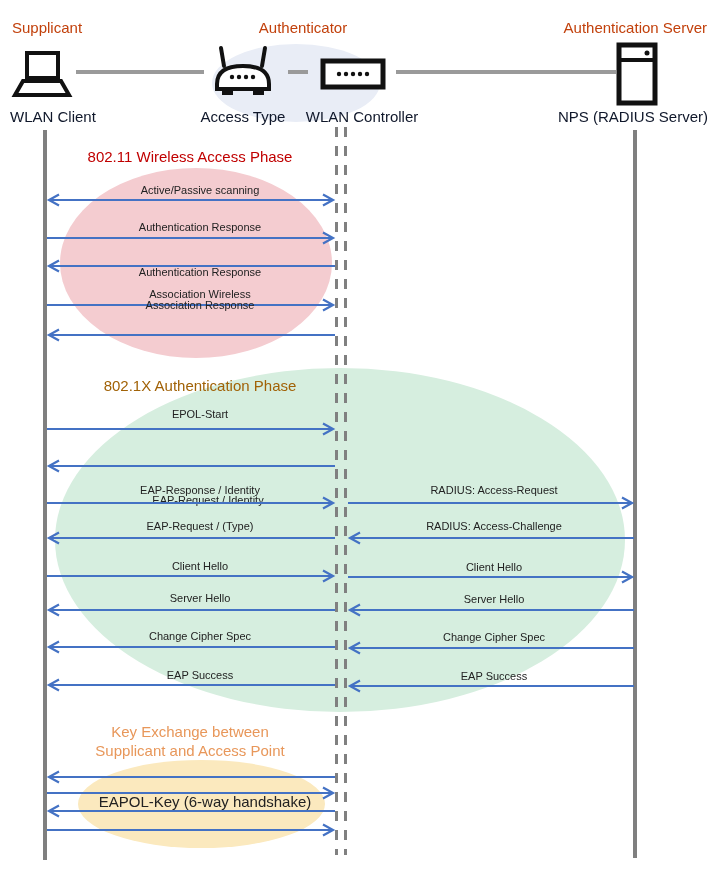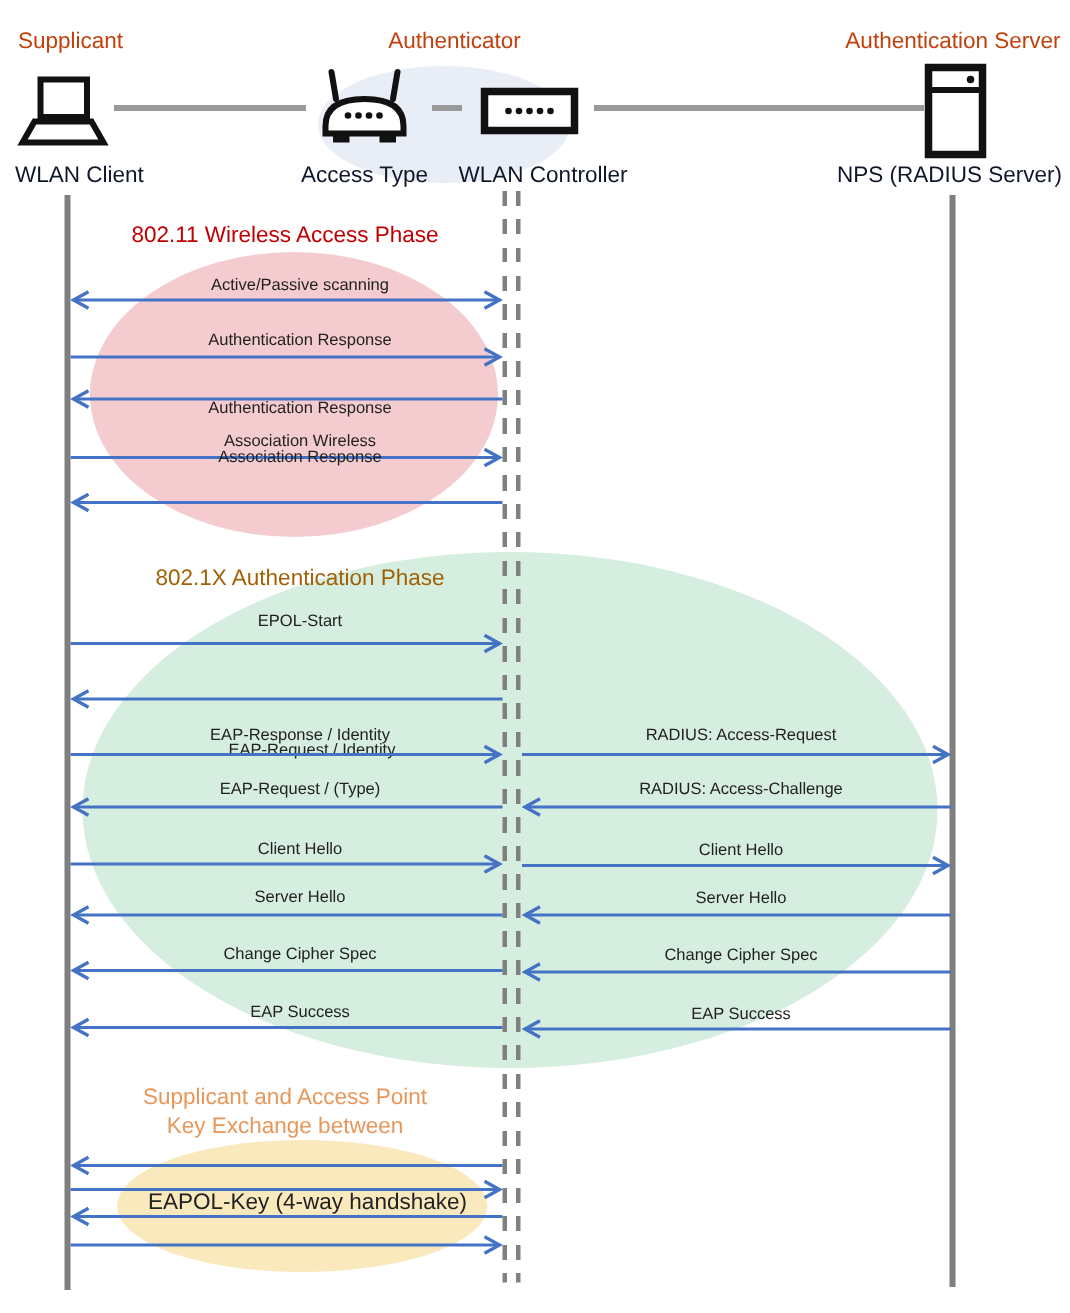--- a/index.html
+++ b/index.html
@@ -34,22 +34,22 @@
   <div class="conn" style="left:396px;top:70px;width:220px;"></div>
 
   <div class="lifeline" style="left: 43px; top: 130px; height: 730px; background-color: rgb(127, 127, 127);"></div>
   <div class="dashline" style="left:335px;top:127px;height:728px;"></div>
   <div class="dashline" style="left:344px;top:127px;height:728px;"></div>
   <div class="lifeline" style="left: 633px; top: 130px; height: 728px; background-color: rgb(127, 127, 127);"></div>
 
   <div class="phase-title" style="left: 190px; top: 147px; color: rgb(192, 0, 0);">802.11 Wireless Access Phase</div>
   <div class="phase-title" style="left: 200px; top: 376px; color: #a16207;">802.1X Authentication Phase</div>
   <div class="phase-title" style="left: 190px; top: 722px; color: rgb(232, 151, 90);">
+    <div>Key Exchange between</div>
     <div>Supplicant and Access Point</div>
-    <div>Key Exchange between</div>
   </div>
 
   <div id="messages-layer">
       <svg width="288" height="16" style="position: absolute; left: 47px; top: 192px; overflow: visible;">
         <line x1="3" y1="8" x2="285" y2="8" stroke="#4472C4" stroke-width="2"></line>
         <polyline points="276,2.5 286,8 276,13.5" fill="none" stroke="#4472C4" stroke-width="2.2"></polyline>
         <polyline points="12,2.5 2,8 12,13.5" fill="none" stroke="#4472C4" stroke-width="2.2"></polyline>
       </svg>
       <div class="msg-label" style="left: 200px; top: 182px;">Active/Passive scanning</div>
       <svg width="288" height="16" style="position: absolute; left: 47px; top: 230px; overflow: visible;">
@@ -147,21 +147,21 @@
         <polyline points="12,2.5 2,8 12,13.5" fill="none" stroke="#4472C4" stroke-width="2.2"></polyline>
       </svg>
       <svg width="288" height="16" style="position: absolute; left: 47px; top: 785px; overflow: visible;">
         <line x1="0" y1="8" x2="285" y2="8" stroke="#4472C4" stroke-width="2"></line>
         <polyline points="276,2.5 286,8 276,13.5" fill="none" stroke="#4472C4" stroke-width="2.2"></polyline>
       </svg>
       <svg width="288" height="16" style="position: absolute; left: 47px; top: 803px; overflow: visible;">
         <line x1="3" y1="8" x2="288" y2="8" stroke="#4472C4" stroke-width="2"></line>
         <polyline points="12,2.5 2,8 12,13.5" fill="none" stroke="#4472C4" stroke-width="2.2"></polyline>
       </svg>
-      <div class="msg-label" style="left: 205px; top: 794px; font-size: 15px;">EAPOL-Key (4-way handshake)</div>
+      <div class="msg-label" style="left: 205px; top: 794px; font-size: 15px;">EAPOL-Key (6-way handshake)</div>
       <svg width="288" height="16" style="position: absolute; left: 47px; top: 822px; overflow: visible;">
         <line x1="0" y1="8" x2="285" y2="8" stroke="#4472C4" stroke-width="2"></line>
         <polyline points="276,2.5 286,8 276,13.5" fill="none" stroke="#4472C4" stroke-width="2.2"></polyline>
       </svg>
     </div>
 
   <svg class="icon" style="left:10px;top:50px;" width="64" height="52" viewBox="0 0 64 52">
     <rect x="17" y="3" width="31" height="25" fill="#fff" stroke="#111" stroke-width="4"></rect>
     <path d="M13 31 L51 31 L59 45 L5 45 Z" fill="#fff" stroke="#111" stroke-width="4"></path>
   </svg>

